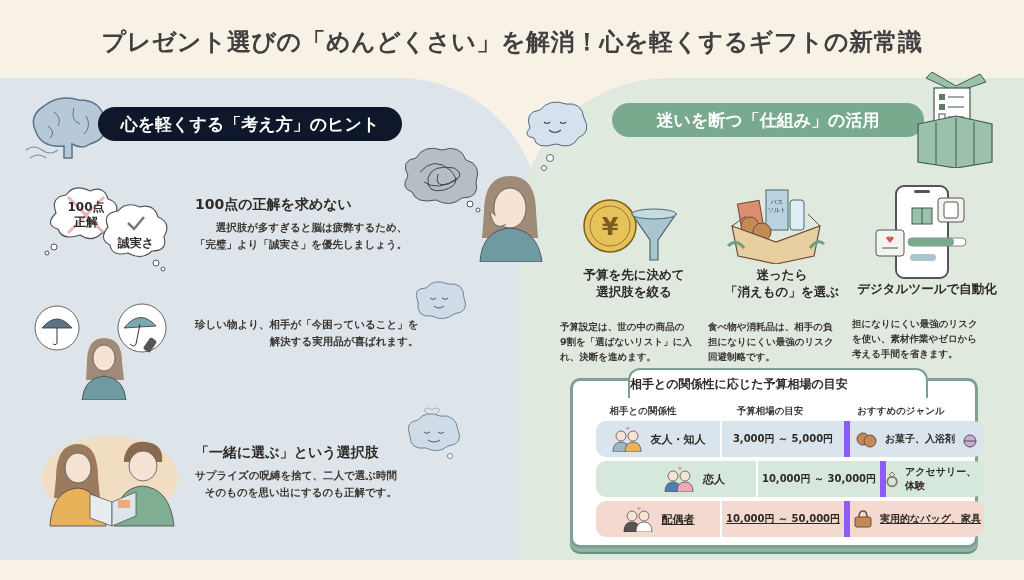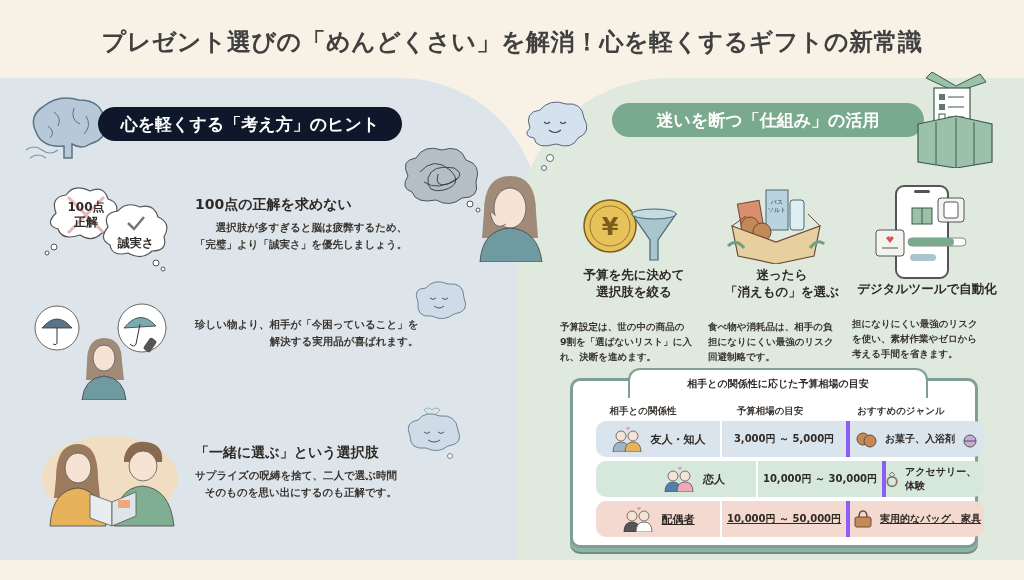--- a/index.html
+++ b/index.html
@@ -48,30 +48,30 @@
   .f3 { left: 852px; top: 280px; width: 150px; }
 
   .table-wrap {
     position: absolute; left: 570px; top: 378px; width: 408px; height: 170px;
     background: #fff; border: 3px solid #7f9f94; border-radius: 10px;
     box-shadow: 0 4px 0 #8fb3a5, 0 6px 0 #6d8c82;
   }
   .table-title {
     position: absolute; left: 628px; top: 368px; width: 300px; height: 30px;
     background: #fff; border: 2px solid #7f9f94; border-bottom: none;
-    border-radius: 12px 12px 0 0; text-align: center;
-    font-size: 10px; font-weight: bold; line-height: 28px; color: #2e2a26;
+    border-radius: 12px 12px 0 0; text-align: left;
+    font-size: 12px; font-weight: bold; line-height: 28px; color: #2e2a26;
   }
   .thead { position: absolute; top: 405px; font-size: 9.5px; font-weight: bold; color: #3a3530; text-align: center; }
   .row {
     position: absolute; left: 580px; width: 388px; height: 36px; border-radius: 10px;
     display: flex; align-items: center; font-size: 11px; font-weight: bold; color: #2e2a26; margin-left: 16px;
   }
   .row .c1 { width: 126px; display: flex; align-items: center; justify-content: center; gap: 8px; height: 100%; border-right: 2px solid #fff; }
-  .row .c2 { width: 128px; text-align: center; border-right: 4px solid #8b5cf6; height: 100%; display: flex; align-items: center; justify-content: center; font-size: 10px;}
+  .row .c2 { width: 128px; text-align: center; border-right: 6px solid #8b5cf6; height: 100%; display: flex; align-items: center; justify-content: center; font-size: 10px;}
   .row .c3 { flex: 1; display: flex; align-items: center; justify-content: center; gap: 7px; font-size: 10px; }
   .r1 { top: 421px; background: #d9e4ec; }
   .r2 { top: 461px; background: #d6e7db; padding-left: 36px; }
   .r3 { top: 501px; background: #f3d9cf; text-decoration: underline; }
 </style>
 </head>
 <body>
 
 <div class="title">プレゼント選びの「めんどくさい」を解消！心を軽くするギフトの新常識</div>
 

